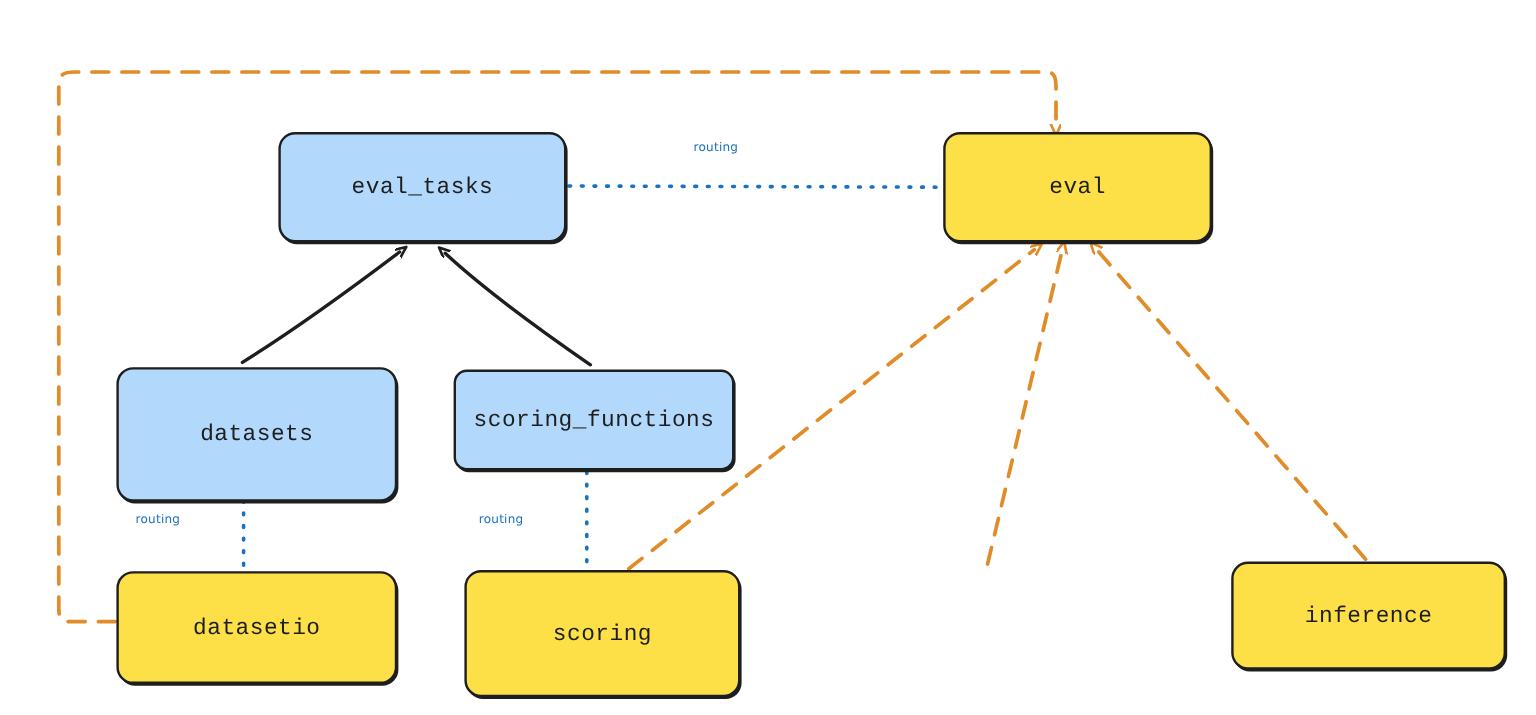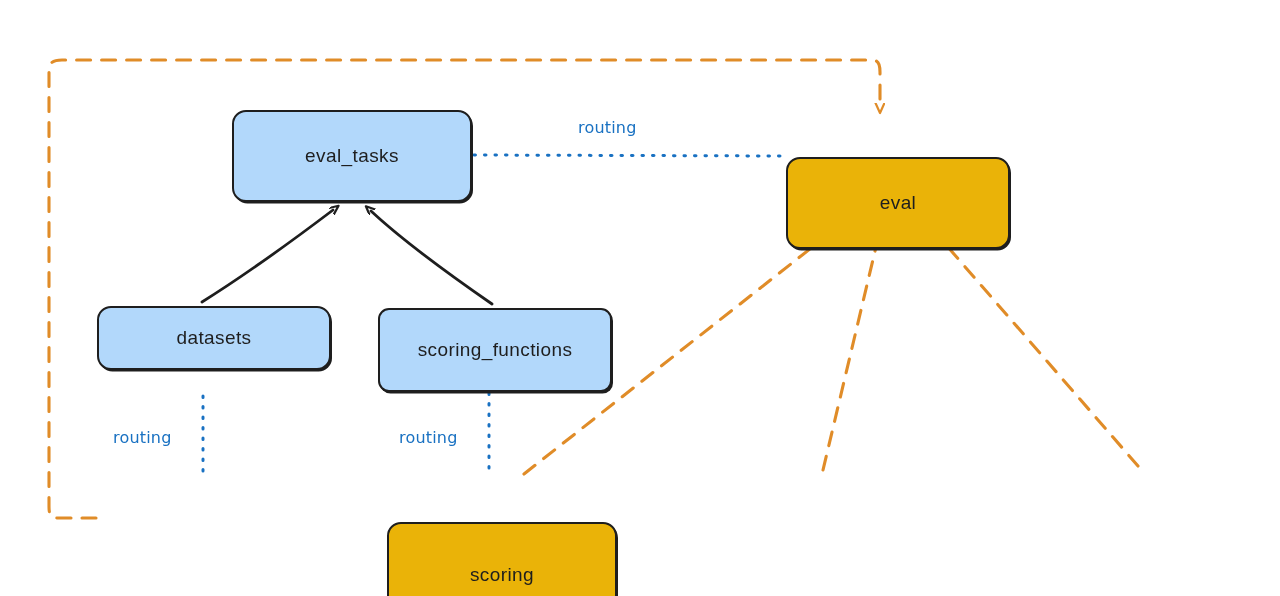--- a/index.html
+++ b/index.html
@@ -29,33 +29,32 @@
     position: absolute;
     box-sizing: border-box;
     display: flex;
     align-items: center;
     justify-content: center;
     border: 2.6px solid #1e1e1e;
     border-radius: 14px;
     font-size: 19px;
     color: #1e1e1e;
     letter-spacing: 0.4px;
-    font-family: Liberation Sans, sans-serif;
+    font-family: Liberation Mono, monospace;
     box-shadow: 1.5px 2px 0 -0.5px #1e1e1e;
   }
   .node-api {
     background: #b2d8fb;
   }
   .node-provider {
-    background: #eab308;
-    margin-top: 47px;
+    background: #fde047;
   }
   .edge-label {
     position: absolute;
-    font-size: 16px;
+    font-size: 10px;
     color: #1971c2;
     font-family: "DejaVu Sans", sans-serif;
     white-space: nowrap;
     letter-spacing: 0.2px;
   }
 </style>
 </head>
 <body>
 
 <div id="canvas">
@@ -108,34 +107,40 @@
   </svg>
 
   <div class="node node-api" style="left:232px; top:110px; width:240px; height:92px;">
     <span>eval_tasks</span>
   </div>
 
   <div class="node node-provider" style="left:786px; top:110px; width:224px; height:92px;">
     <span>eval</span>
   </div>
 
-  <div class="node node-api" style="left:97px; top:306px; width:234px; height:64px;">
+  <div class="node node-api" style="left:97px; top:306px; width:234px; height:112px;">
     <span>datasets</span>
   </div>
 
   <div class="node node-api" style="left:378px; top:308px; width:234px; height:84px;border-radius:11px;">
     <span>scoring_functions</span>
   </div>
 
+  <div class="node node-provider" style="left:97px; top:476px; width:234px; height:94px;">
+    <span>datasetio</span>
+  </div>
 
   <div class="node node-provider" style="left:387px; top:475px; width:230px; height:106px;">
     <span>scoring</span>
   </div>
 
 
+  <div class="node node-provider" style="left:1026px; top:468px; width:229px; height:90px;">
+    <span>inference</span>
+  </div>
 
   <div class="edge-label" style="left:578px; top:118px;">routing</div>
 
   <div class="edge-label" style="left:113px; top:428px;">routing</div>
 
   <div class="edge-label" style="left:399px; top:428px;">routing</div>
 
 </div>
 
 </body></html>

